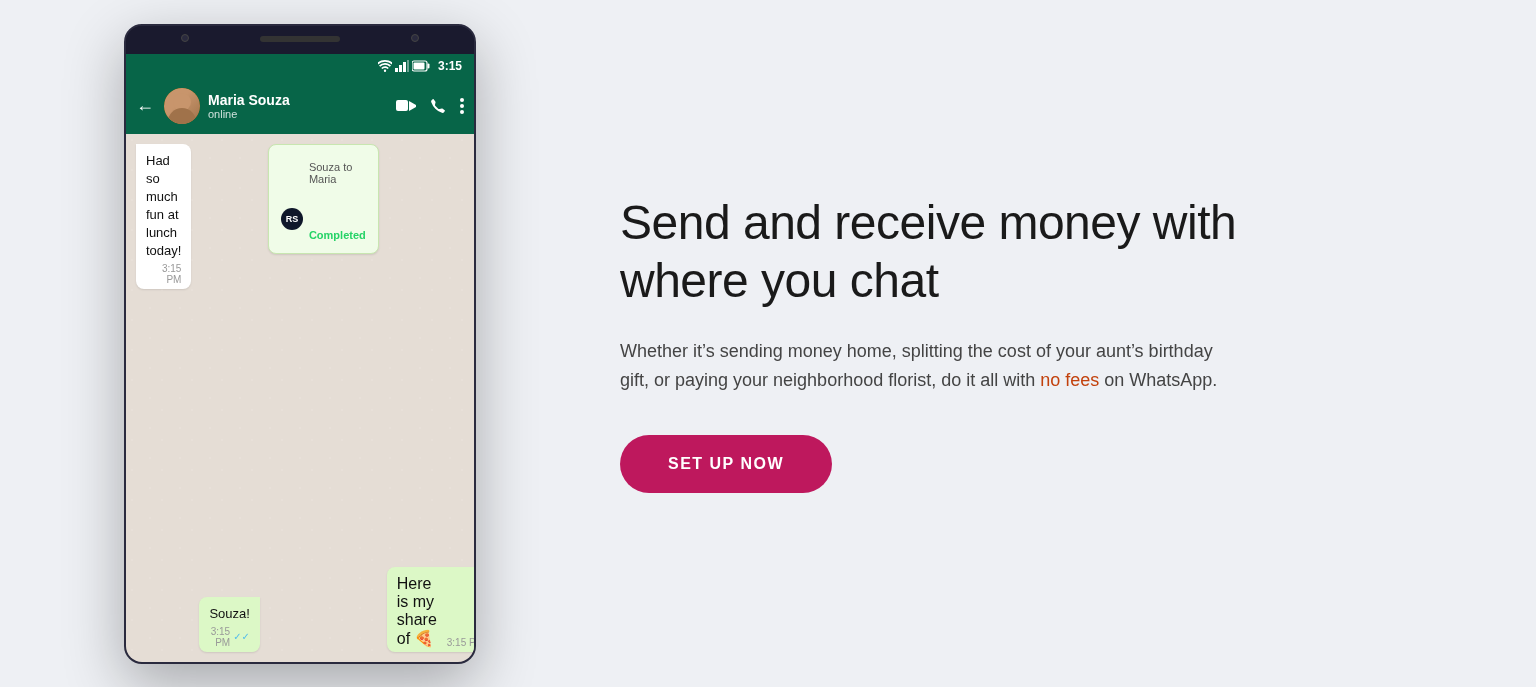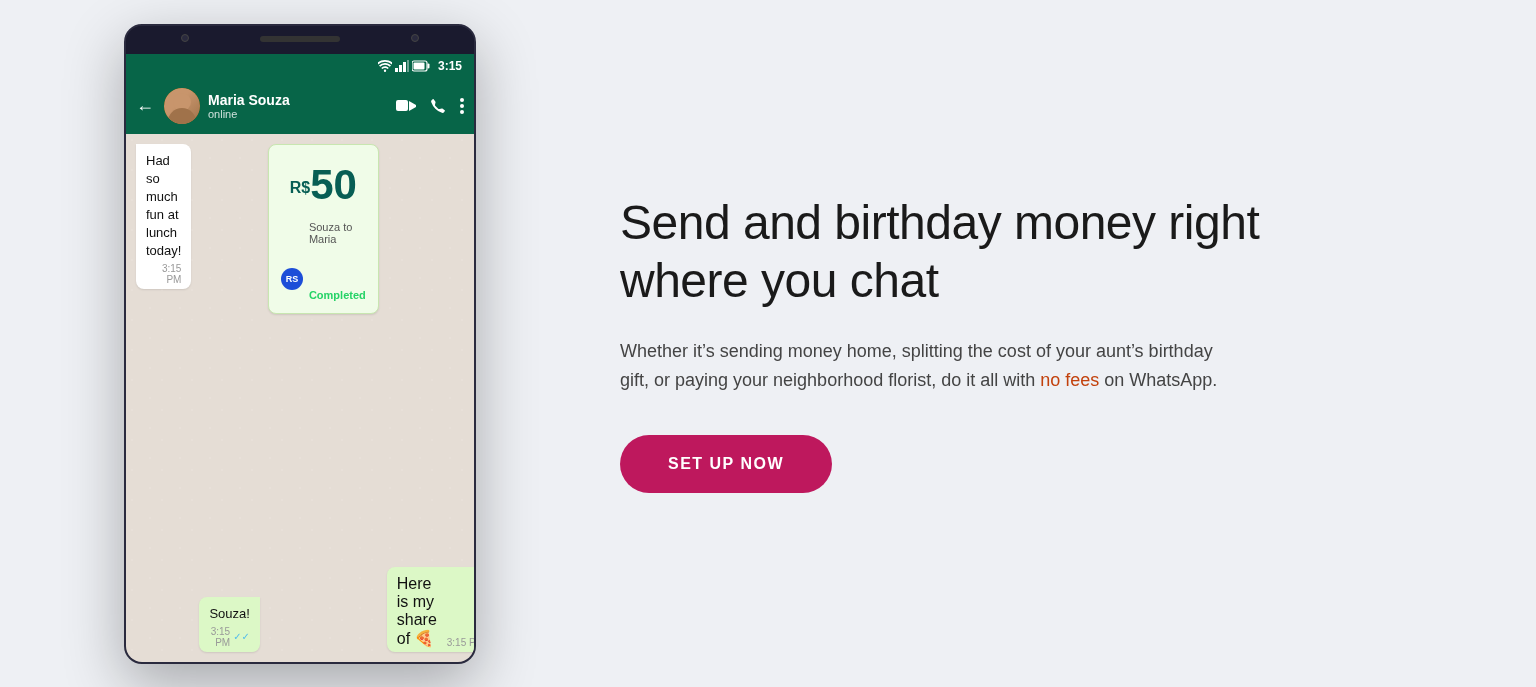--- a/index.html
+++ b/index.html
@@ -285,21 +285,21 @@
     .payment-info {
       display: flex;
       align-items: center;
       gap: 6px;
     }
 
     .sender-avatar-small {
       width: 22px;
       height: 22px;
       border-radius: 50%;
-      background: #1d4ed8;
+      background: #0f172a;
       display: flex;
       align-items: center;
       justify-content: center;
       font-size: 9px;
       color: white;
       font-weight: 700;
       flex-shrink: 0;
       margin-top: 36px;
     }
 
@@ -468,23 +468,20 @@
 
         <div class="msg-sent">
           <div class="msg-text">Souza!</div>
           <div class="msg-time">
             <span>3:15 PM</span>
             <span class="tick-double">✓✓</span>
           </div>
         </div>
 
         <div class="payment-card">
-          <div class="payment-amount">
-            <span class="currency-symbol">R$</span><span class="amount-number">50</span>
-          </div>
           <div class="payment-info">
             <div class="sender-avatar-small">RS</div>
             <div class="payment-details">
               <span class="sent-to-text">Souza to Maria</span>
               <span class="completed-text">Completed</span>
             </div>
           </div>
         </div>
 
         <div class="msg-share">
@@ -521,21 +518,21 @@
           </svg>
         </div>
 
       </div>
 
     </div>
   </div>
 
   <div class="content-section">
     <h1 class="main-heading">
-      <span>Send and birthday money right</span><br>
+      <span>Send and receive money with</span><br>
       <span>where you chat</span>
     </h1>
     <p class="description">
       <span>Whether it’s sending money home, splitting the cost of your aunt’s birthday gift, or paying your neighborhood florist, do it all with&nbsp;</span><a href="#" class="no-fees-link">no fees</a><span>&nbsp;on WhatsApp.</span>
     </p>
     <button class="cta-button">SET UP NOW</button>
   </div>
 
 </div>
 

